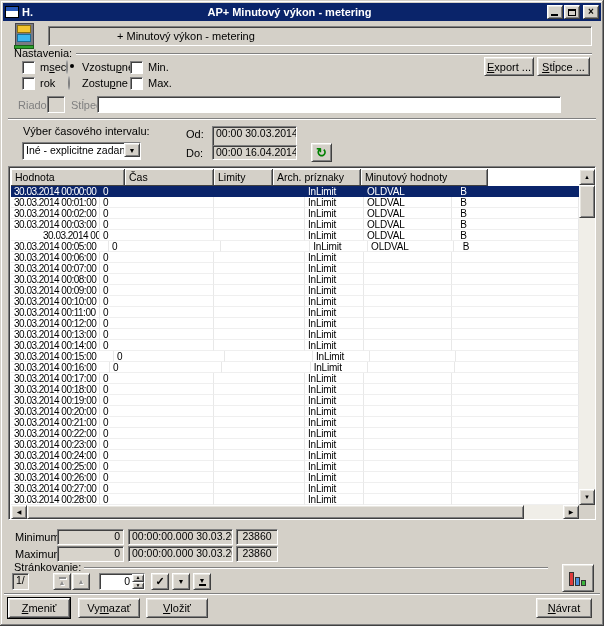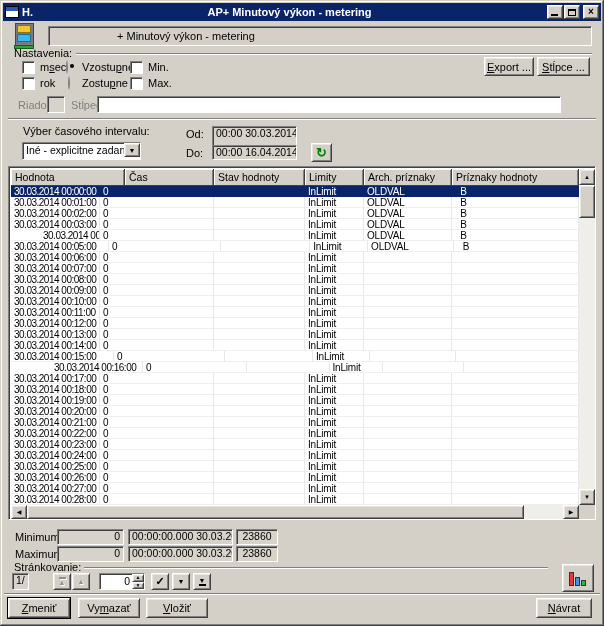--- a/index.html
+++ b/index.html
@@ -169,24 +169,23 @@
   <div class="abs sunken field" style="left:212px; top:145px; width:85px; height:15px;">00:00 16.04.2014</div>
   <div class="abs raised btn refresh-btn">
     <span>↻</span>
   </div>
 
   
   <div class="abs table sunken">
     <div class="thead">
         <div class="hcell" style="width: 114px;">Hodnota</div>
         <div class="hcell" style="width: 89px;">Čas</div>
-        <div class="hcell" style="width: 91px;">Stav hodnoty</div>
         <div class="hcell" style="width: 59px;">Limity</div>
         <div class="hcell" style="width: 88px;">Arch. príznaky</div>
-        <div class="hcell" style="width: 127px;">Príznaky hodnoty</div>
+        <div class="hcell" style="width: 127px;">Minutový hodnoty</div>
       </div>
     <div class="tbody">
         <div class="trow selected">
           <div class="tcell" style="width: 89px; letter-spacing: -0.5px;">30.03.2014 00:00:00</div>
           <div class="tcell" style="width: 114px;">0</div>
           <div class="tcell" style="width: 91px;"></div>
           <div class="tcell" style="width: 59px;">InLimit</div>
           <div class="tcell" style="width: 88px;">OLDVAL</div>
           <div class="tcell" style="width: 127px;">_B____________</div>
         </div>
@@ -304,21 +303,21 @@
         </div>
         <div class="trow">
           <div class="tcell" style="width: 106px; letter-spacing: -0.5px;">30.03.2014 00:15:00</div>
           <div class="tcell" style="width: 114px;">0</div>
           <div class="tcell" style="width: 91px;"></div>
           <div class="tcell" style="width: 59px;">InLimit</div>
           <div class="tcell" style="width: 88px;"></div>
           <div class="tcell" style="width: 127px;">______________</div>
         </div>
         <div class="trow">
-          <div class="tcell" style="width: 101px; letter-spacing: -0.5px; margin-left: 40px;">30.03.2014 00:16:00</div>
+          <div class="tcell" style="width: 101px; letter-spacing: -0.5px;">30.03.2014 00:16:00</div>
           <div class="tcell" style="width: 114px;">0</div>
           <div class="tcell" style="width: 91px;"></div>
           <div class="tcell" style="width: 59px;">InLimit</div>
           <div class="tcell" style="width: 88px;"></div>
           <div class="tcell" style="width: 127px;">______________</div>
         </div>
         <div class="trow">
           <div class="tcell" style="width: 89px; letter-spacing: -0.5px;">30.03.2014 00:17:00</div>
           <div class="tcell" style="width: 114px;">0</div>
           <div class="tcell" style="width: 91px;"></div>

